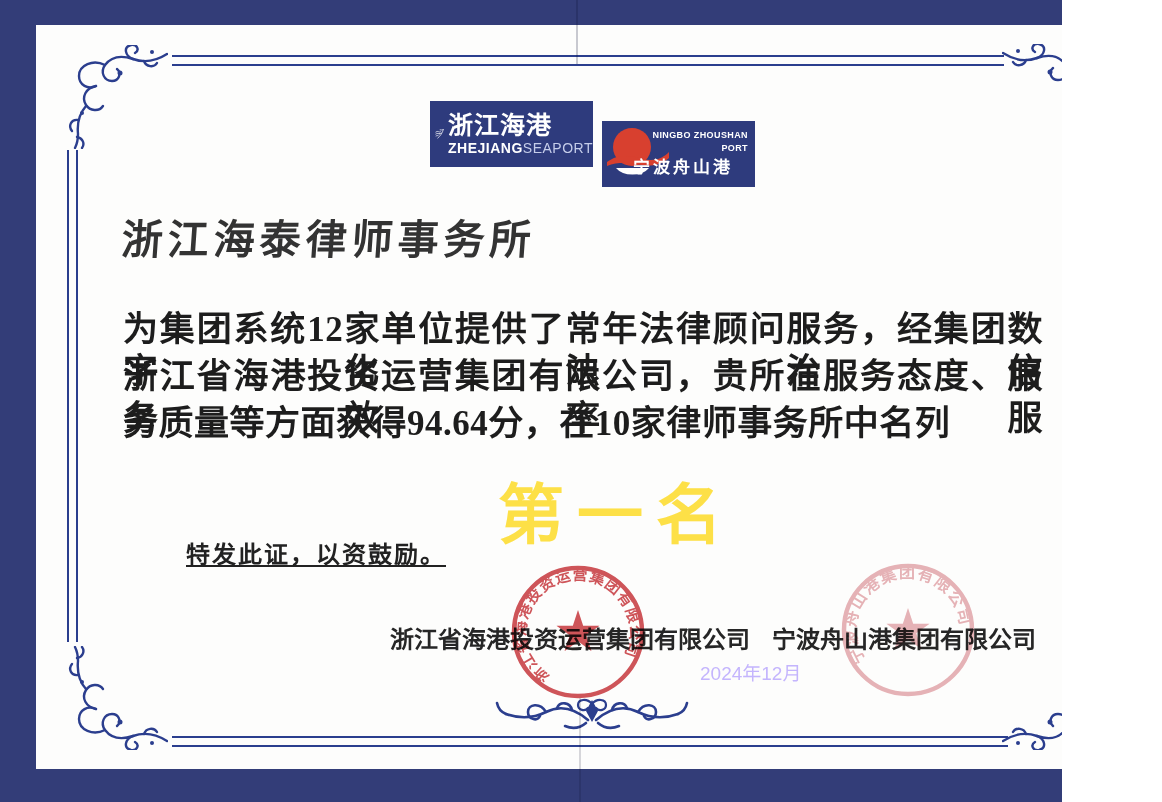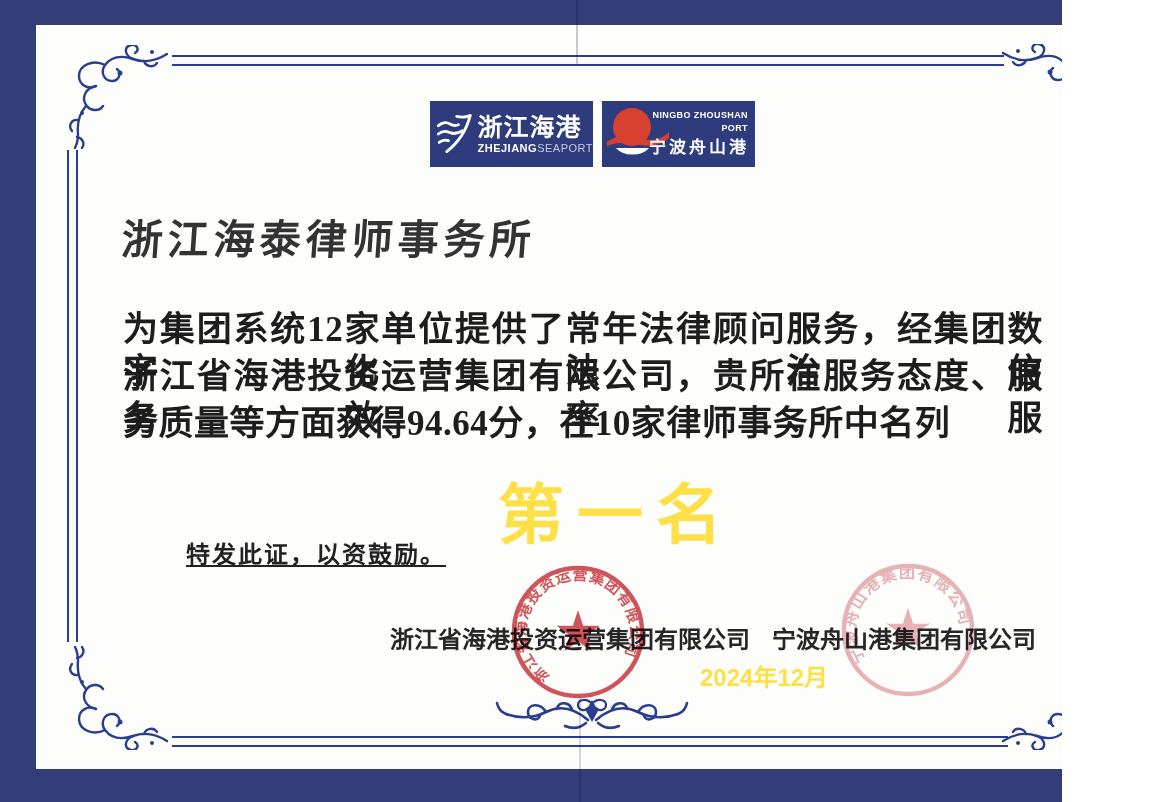--- a/index.html
+++ b/index.html
@@ -31,27 +31,27 @@
   .corner.bl{left:56px;top:646px;transform:scaleY(-1);}
   .corner.br{left:1002px;top:646px;transform:scale(-1,-1);}
   .flourish{position:absolute;left:492px;top:696px;width:200px;height:46px;}
   
   .banner{position:absolute;left:430px;top:101px;height:66px;display:flex;gap:9px;
     font-family:"Liberation Sans","DejaVu Sans",sans-serif;}
   .banner-block{background:#2e3b7d;height:66px;position:relative;box-sizing:border-box;}
   .banner-left{width:163px;display:flex;align-items:center;padding-left:5px;}
   .banner-left .txt{margin-left:4px;line-height:1;}
   .brand-cn{color:#fff;font-size:25px;font-weight:bold;letter-spacing:1px;white-space:nowrap;}
-  .brand-en{margin-top:3px;font-size:11px;letter-spacing:.5px;white-space:nowrap;}
+  .brand-en{margin-top:3px;font-size:14px;letter-spacing:.5px;white-space:nowrap;}
   .brand-en .b{color:#fff;font-weight:bold;}
   .brand-en .l{color:#c5cdea;font-weight:normal;}
-  .banner-right{width:153px;}
+  .banner-right{width:153px;margin-top:20px;}
   .port-en{position:absolute;right:7px;top:8px;text-align:right;color:#fff;font-weight:bold;
     font-size:9px;letter-spacing:.4px;line-height:1.45;white-space:nowrap;}
-  .port-cn{position:absolute;right:6px;bottom:9px;color:#fff;font-size:17px;font-weight:bold;
+  .port-cn{position:absolute;right:22px;bottom:9px;color:#fff;font-size:17px;font-weight:bold;
     letter-spacing:3px;white-space:nowrap;}
   .wave-logo{position:absolute;left:3px;top:3px;}
   
   .recipient{
     position:absolute;left:122px;top:206px;
     font-size:41px;font-weight:bold;color:#333;
     letter-spacing:5px;white-space:nowrap;transform:skewX(-4deg);
   }
   .bodyline{
     position:absolute;left:123px;width:920px;
@@ -74,21 +74,21 @@
     font-size:24px;font-weight:600;color:#222;letter-spacing:2px;white-space:nowrap;text-decoration:underline;
   }
   .issuers{
     position:absolute;left:390px;top:620px;display:flex;gap:22px;
     font-family:"Liberation Sans","DejaVu Sans",sans-serif;
     font-size:24px;font-weight:bold;color:#262626;white-space:nowrap;z-index:2;
   }
   .issue-date{
     position:absolute;left:700px;top:658px;
     font-family:"Liberation Sans","DejaVu Sans",sans-serif;
-    font-size:24px;font-weight:700;color:#fde047;white-space:nowrap;z-index:2;
+    font-size:19px;font-weight:400;color:#c4b5fd;white-space:nowrap;z-index:2;
   }
   
   .seal{position:absolute;width:140px;height:140px;z-index:3;mix-blend-mode:multiply;}
   .seal-left{left:508px;top:562px;opacity:.85;}
   .seal-right{left:838px;top:560px;opacity:.62;}
 </style>
 </head>
 <body>
 
 <div class="page">

